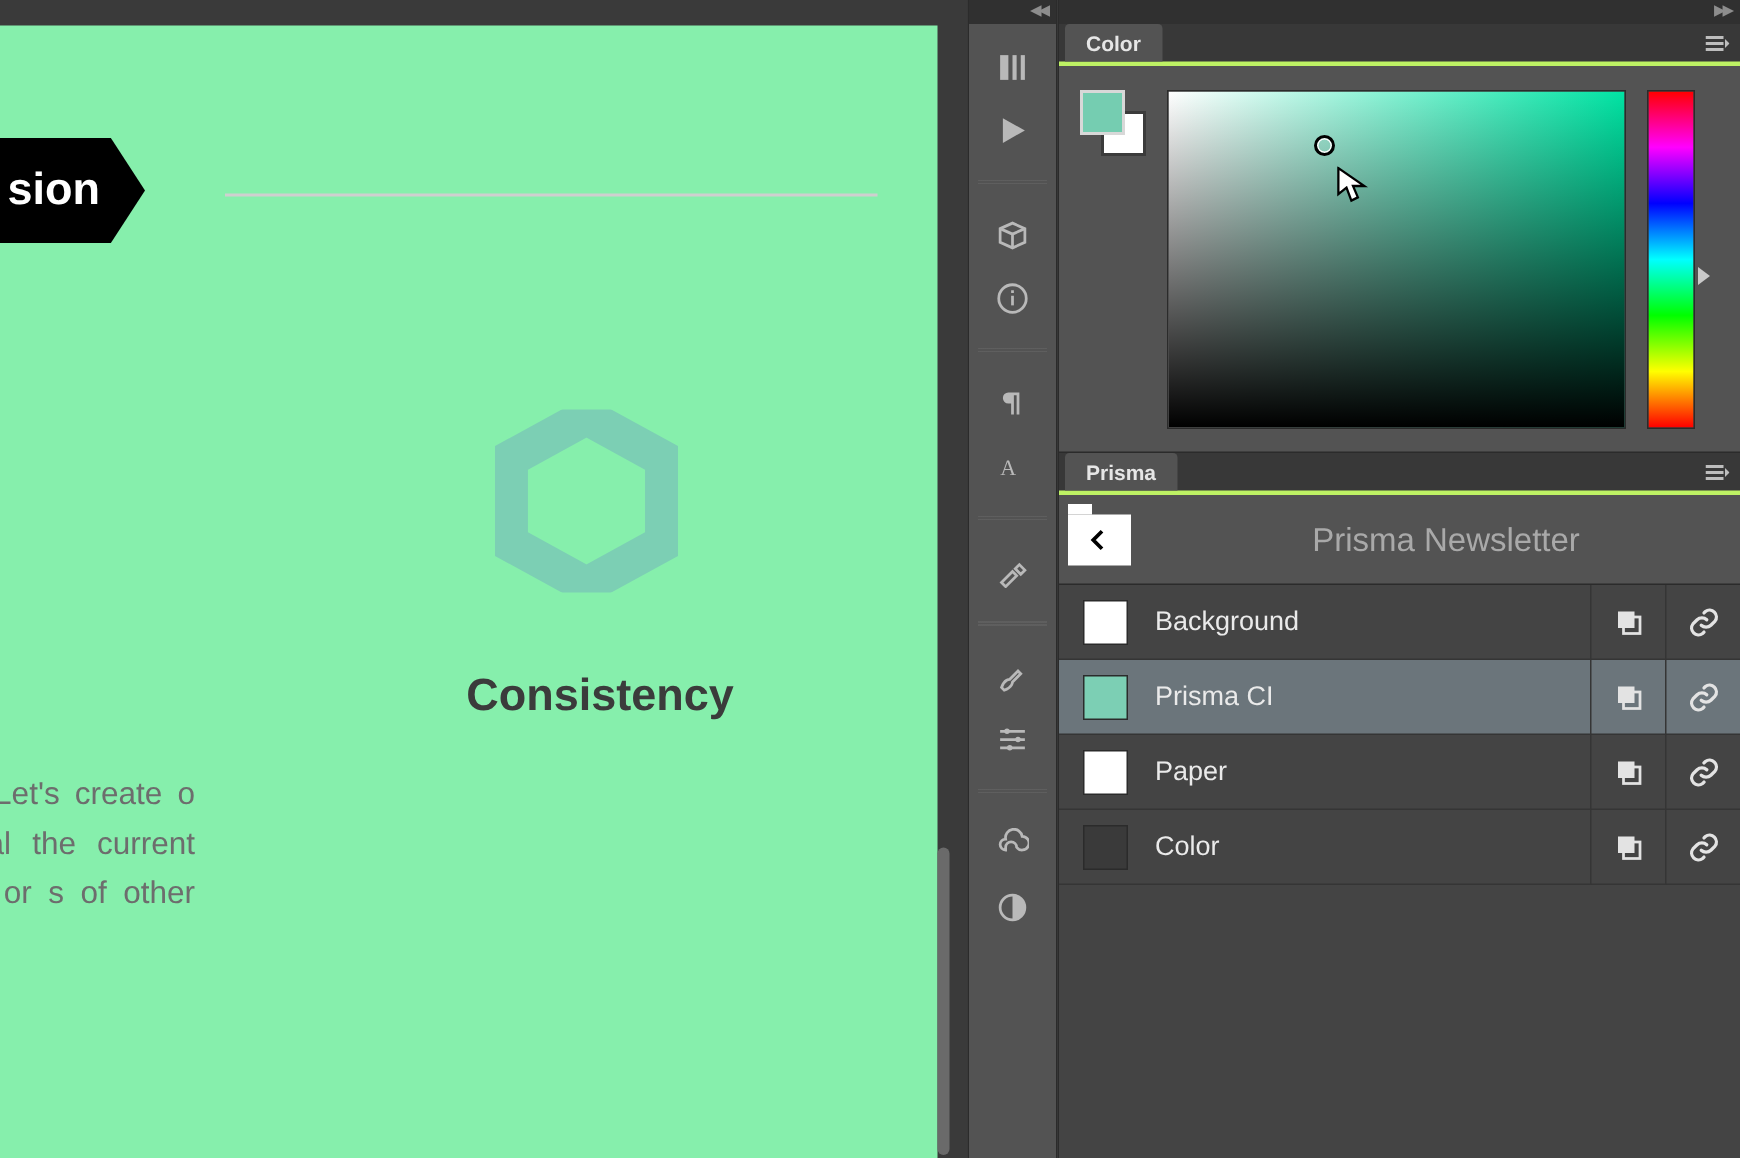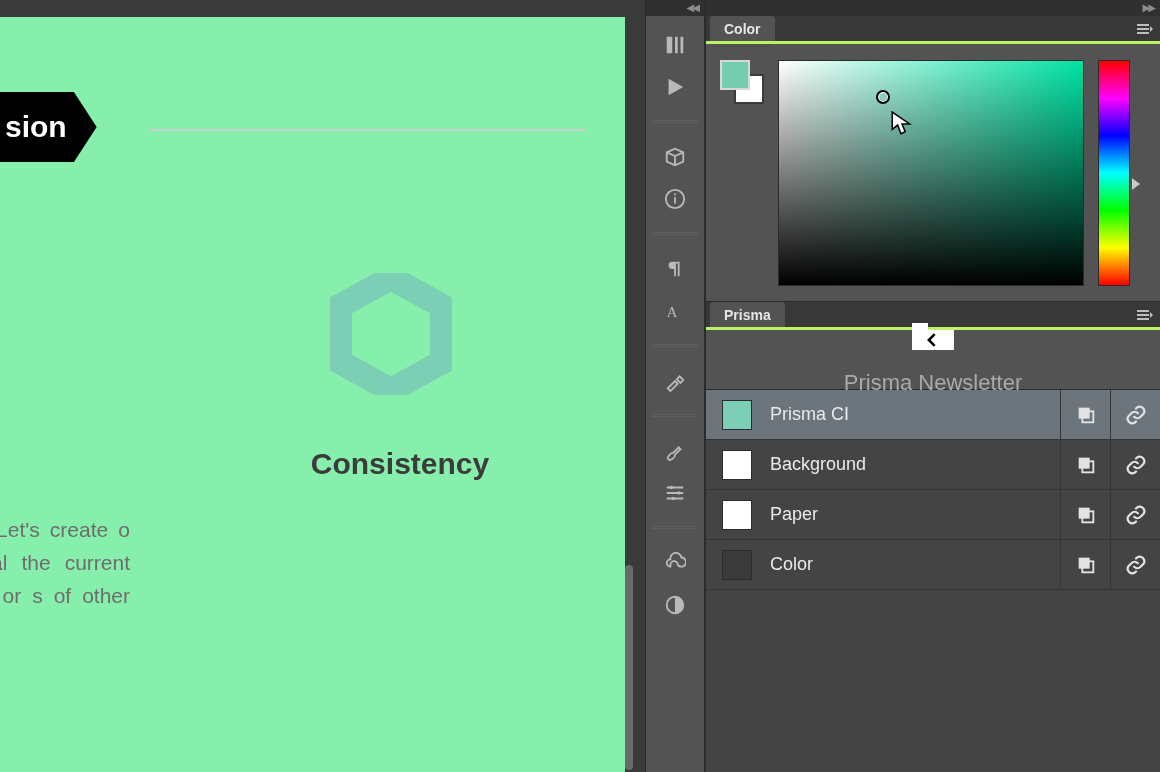--- a/index.html
+++ b/index.html
@@ -228,21 +228,20 @@
     background:#444444;
     display:flex; flex-direction:column;
   }
   .prisma-header {
     height:60px;
     display:flex; align-items:center;
     padding:0 6px;
     gap:20px;
     background:#535353;
     border-bottom:1px solid #2b2b2b;
-    flex-direction:column;
   }
   .back-btn {
     width:42px; height:34px; background:#fff;
     display:flex; align-items:center; justify-content:center;
     cursor:pointer;
     position:relative;
   }
   .back-btn::before{
     content:""; position:absolute; left:-2px; top:-8px;
     width:12px;height:8px;background:#fff;
@@ -441,38 +440,38 @@
     <div class="prisma-header">
       <div class="back-btn">
         <div class="folder-tab"></div>
         <svg viewBox="0 0 24 24">
             <path d="M14 5l-7 7 7 7"></path>
           </svg>
       </div>
       <div class="project-title">Prisma Newsletter</div>
     </div>
     <div id="swatch-list">
+        <div class="swatch-row">
+          <div class="sw" style="background:#ffffff"></div>
+          <div class="sw-name">Background</div>
+          <div class="row-btn">
+            <svg viewBox="0 0 24 24">
+              <rect x="8" y="8" width="12" height="12" fill="none" stroke="#e3e3e3" stroke-width="2"></rect>
+              <rect x="4" y="4" width="12" height="12" fill="#e3e3e3"></rect>
+            </svg>
+          </div>
+          <div class="row-btn">
+            <svg viewBox="0 0 24 24">
+              <path d="M10 14a5 5 0 007 0l3-3a5 5 0 00-7-7l-1 1M14 10a5 5 0 00-7 0l-3 3a5 5 0 007 7l1-1" fill="none" stroke="#e3e3e3" stroke-width="2.4" stroke-linecap="round"></path>
+            </svg>
+          </div>
+        </div>
         <div class="swatch-row selected">
           <div class="sw" style="background:#7ccfb4"></div>
           <div class="sw-name">Prisma CI</div>
-          <div class="row-btn">
-            <svg viewBox="0 0 24 24">
-              <rect x="8" y="8" width="12" height="12" fill="none" stroke="#e3e3e3" stroke-width="2"></rect>
-              <rect x="4" y="4" width="12" height="12" fill="#e3e3e3"></rect>
-            </svg>
-          </div>
-          <div class="row-btn">
-            <svg viewBox="0 0 24 24">
-              <path d="M10 14a5 5 0 007 0l3-3a5 5 0 00-7-7l-1 1M14 10a5 5 0 00-7 0l-3 3a5 5 0 007 7l1-1" fill="none" stroke="#e3e3e3" stroke-width="2.4" stroke-linecap="round"></path>
-            </svg>
-          </div>
-        </div>
-        <div class="swatch-row">
-          <div class="sw" style="background:#ffffff"></div>
-          <div class="sw-name">Background</div>
           <div class="row-btn">
             <svg viewBox="0 0 24 24">
               <rect x="8" y="8" width="12" height="12" fill="none" stroke="#e3e3e3" stroke-width="2"></rect>
               <rect x="4" y="4" width="12" height="12" fill="#e3e3e3"></rect>
             </svg>
           </div>
           <div class="row-btn">
             <svg viewBox="0 0 24 24">
               <path d="M10 14a5 5 0 007 0l3-3a5 5 0 00-7-7l-1 1M14 10a5 5 0 00-7 0l-3 3a5 5 0 007 7l1-1" fill="none" stroke="#e3e3e3" stroke-width="2.4" stroke-linecap="round"></path>
             </svg>

